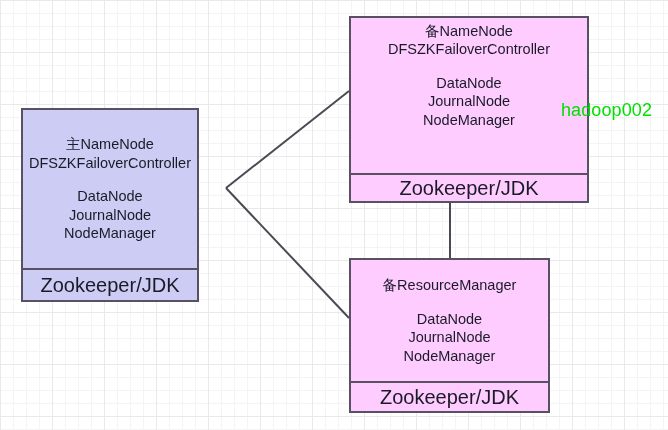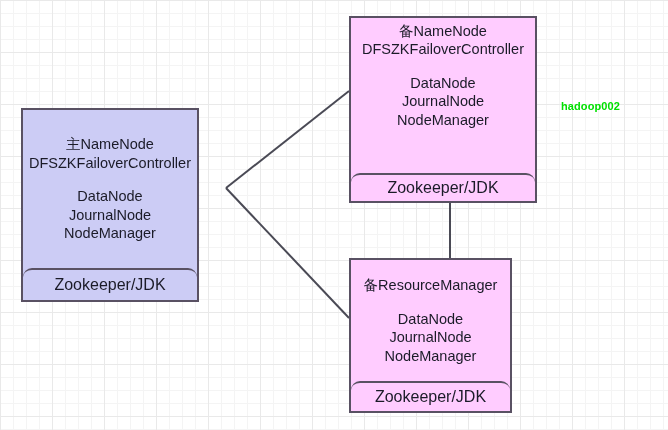--- a/index.html
+++ b/index.html
@@ -64,40 +64,39 @@
   }
 
   .node-footer {
     flex: 0 0 auto;
     border-top: 2px solid #595163;
     display: flex;
     align-items: center;
     justify-content: center;
     text-align: center;
     color: #1b1b28;
-    font-size: 16px;
+    font-size: 20px;
     line-height: 18.5px;
-    border-radius: 9px;
   }
 
   .role-group {
     margin: 0;
   }
   .role-group + .role-group {
     margin-top: 15px;
   }
   .role-line {
     display: block;
     white-space: nowrap;
   }
 
   .host-label {
     position: absolute;
-    font-size: 11px;
-    font-weight: bold;
+    font-size: 18px;
+    font-weight: normal;
     color: #00e000;
     white-space: nowrap;
     letter-spacing: 0.1px;
   }
 </style>
 </head>
 <body>
 
 <div id="canvas">
 
@@ -116,38 +115,38 @@
       <div class="role-group">
         <span class="role-line">DataNode</span>
         <span class="role-line">JournalNode</span>
         <span class="role-line">NodeManager</span>
       </div>
     </div>
     <div class="node-footer" style="height:30px;">Zookeeper/JDK</div>
   </div>
 
 
-  <div class="node-box" style="left:349px; top:16px; width:188px; height:187px; background:#ffccff;gap:40px;">
+  <div class="node-box" style="left:349px; top:16px; width:240px; height:187px; background:#ffccff;gap:40px;">
     <div class="node-main">
       <div class="role-group">
         <span class="role-line">备NameNode</span>
         <span class="role-line">DFSZKFailoverController</span>
       </div>
       <div class="role-group">
         <span class="role-line">DataNode</span>
         <span class="role-line">JournalNode</span>
         <span class="role-line">NodeManager</span>
       </div>
     </div>
     <div class="node-footer" style="height:26px;">Zookeeper/JDK</div>
   </div>
 
   <div class="host-label" style="left:561px; top:100px;">hadoop002</div>
 
-  <div class="node-box" style="left:349px; top:258px; width:163px; height:155px; background:#ffccff;">
+  <div class="node-box" style="left:349px; top:258px; width:201px; height:155px; background:#ffccff;">
     <div class="node-main">
       <div class="role-group">
         <span class="role-line">备ResourceManager</span>
       </div>
       <div class="role-group">
         <span class="role-line">DataNode</span>
         <span class="role-line">JournalNode</span>
         <span class="role-line">NodeManager</span>
       </div>
     </div>

